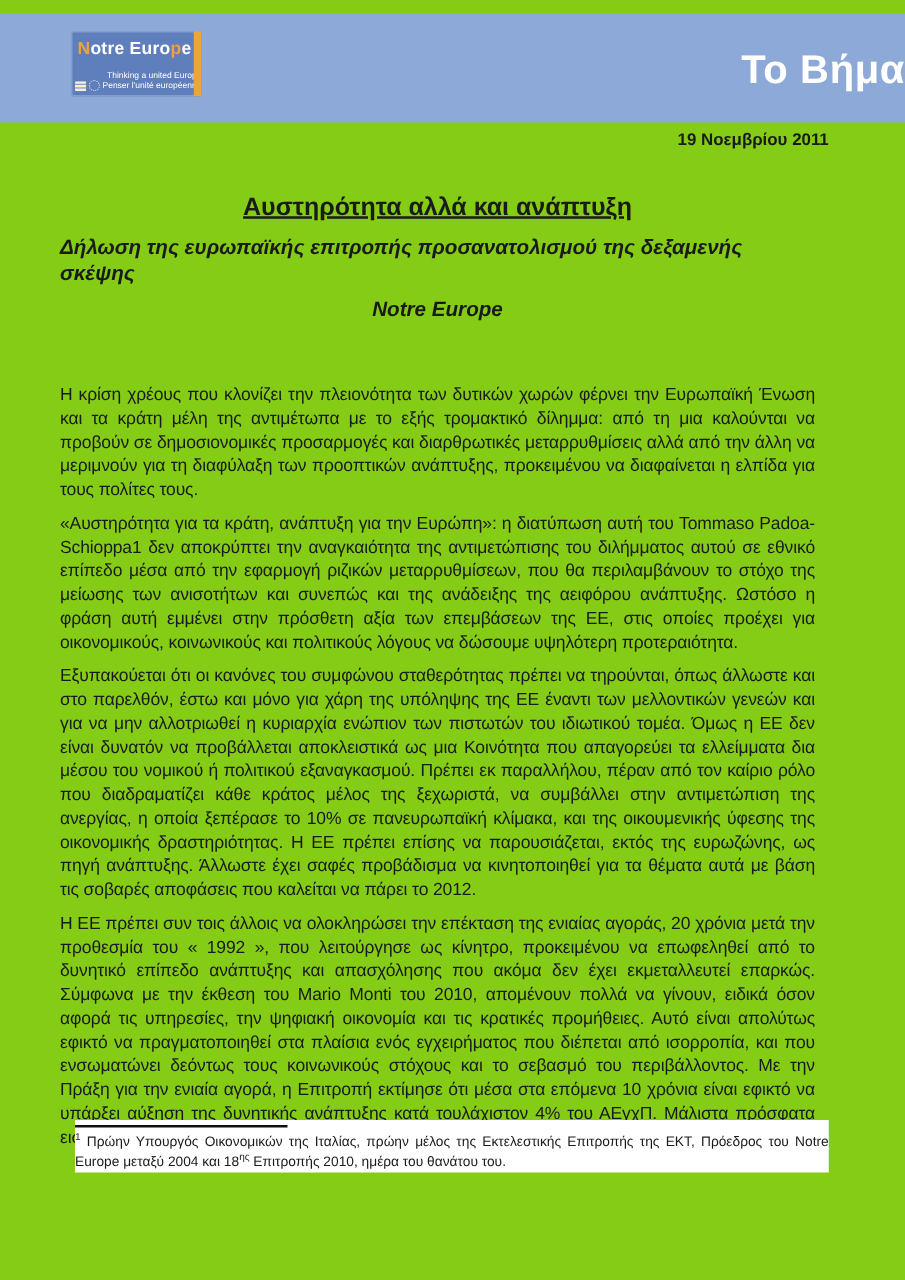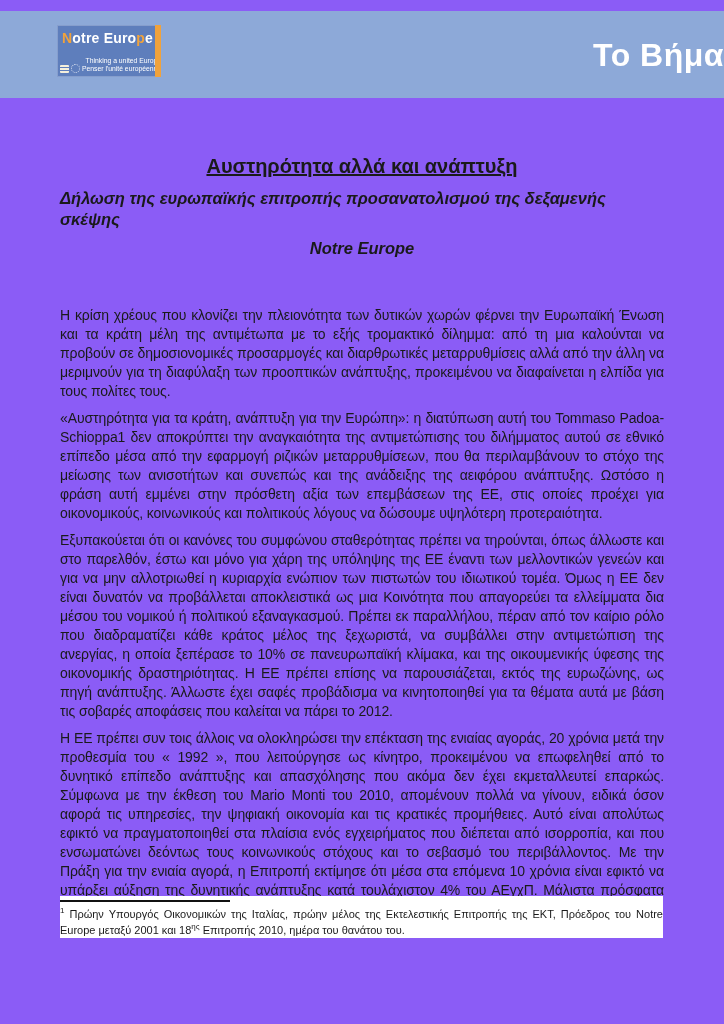--- a/index.html
+++ b/index.html
@@ -6,21 +6,21 @@
     --header-blue:#8DA9D8;
     --logo-blue:#5E7EBC;
     --accent-orange:#F0A23C;
     --text-color:#1A1A1A;
   }
   *{margin:0;padding:0;box-sizing:border-box;}
   html,body{background:#ffffff;}
   .page{
     position:relative;
     width:724px;height:1024px;
-    background:#8b5cf6;
+    background:#84cc16;
     font-family:"Liberation Sans","DejaVu Sans",sans-serif;
     color:var(--text-color);
     overflow:hidden;
   }
   
   .header-bar{
     position:absolute;left:0;top:11px;width:724px;height:87px;
     background:var(--header-blue);
   }
   .vema-title{
@@ -62,21 +62,21 @@
     flex:1;text-align:right;color:#ffffff;
     font-size:6.8px;line-height:8px;white-space:nowrap;
   }
   
   .date-line{
     position:absolute;top:104px;left:60px;right:61px;
     text-align:right;font-size:13.5px;font-weight:bold;
   }
   
   .article{
-    position:absolute;top:155px;left:60px;width:604px;
+    position:absolute;top:155px;left:48px;width:604px;
   }
   .article-title{
     text-align:center;font-size:20px;font-weight:bold;
     text-decoration:underline;
     margin-bottom:10px;
   }
   .article-subtitle{
     font-size:16.5px;font-weight:bold;font-style:italic;
     line-height:21px;margin-bottom:9px;
   }
@@ -117,34 +117,35 @@
         <div class="logo-taglines">
           <div>Thinking a united Europe</div>
           <div>Penser l'unité européenne</div>
         </div>
       </div>
       <div class="logo-accent-bar"></div>
     </div>
     <div class="vema-title">Το Βήμα</div>
   </div>
 
+  <div class="date-line">19 Νοεμβρίου 2011</div>
 
   <div class="article">
     <div class="article-title">Αυστηρότητα αλλά και ανάπτυξη</div>
     <div class="article-subtitle">Δήλωση της ευρωπαϊκής επιτροπής προσανατολισμού της δεξαμενής σκέψης</div>
     <div class="article-subtitle2">Notre Europe</div>
 
     <div class="body-text">
       <p>Η κρίση χρέους που κλονίζει την πλειονότητα των δυτικών χωρών φέρνει την Ευρωπαϊκή Ένωση και τα κράτη μέλη της αντιμέτωπα με το εξής τρομακτικό δίλημμα: από τη μια καλούνται να προβούν σε δημοσιονομικές προσαρμογές και διαρθρωτικές μεταρρυθμίσεις αλλά από την άλλη να μεριμνούν για τη διαφύλαξη των προοπτικών ανάπτυξης, προκειμένου να διαφαίνεται η ελπίδα για τους πολίτες τους.</p>
       <p>«Αυστηρότητα για τα κράτη, ανάπτυξη για την Ευρώπη»: η διατύπωση αυτή του Tommaso Padoa-Schioppa1 δεν αποκρύπτει την αναγκαιότητα της αντιμετώπισης του διλήμματος αυτού σε εθνικό επίπεδο μέσα από την εφαρμογή ριζικών μεταρρυθμίσεων, που θα περιλαμβάνουν το στόχο της μείωσης των ανισοτήτων και συνεπώς και της ανάδειξης της αειφόρου ανάπτυξης. Ωστόσο η φράση αυτή εμμένει στην πρόσθετη αξία των επεμβάσεων της ΕΕ, στις οποίες προέχει για οικονομικούς, κοινωνικούς και πολιτικούς λόγους να δώσουμε υψηλότερη προτεραιότητα.</p>
       <p>Εξυπακούεται ότι οι κανόνες του συμφώνου σταθερότητας πρέπει να τηρούνται, όπως άλλωστε και στο παρελθόν, έστω και μόνο για χάρη της υπόληψης της ΕΕ έναντι των μελλοντικών γενεών και για να μην αλλοτριωθεί η κυριαρχία ενώπιον των πιστωτών του ιδιωτικού τομέα. Όμως η ΕΕ δεν είναι δυνατόν να προβάλλεται αποκλειστικά ως μια Κοινότητα που απαγορεύει τα ελλείμματα δια μέσου του νομικού ή πολιτικού εξαναγκασμού. Πρέπει εκ παραλλήλου, πέραν από τον καίριο ρόλο που διαδραματίζει κάθε κράτος μέλος της ξεχωριστά, να συμβάλλει στην αντιμετώπιση της ανεργίας, η οποία ξεπέρασε το 10% σε πανευρωπαϊκή κλίμακα, και της οικουμενικής ύφεσης της οικονομικής δραστηριότητας. Η ΕΕ πρέπει επίσης να παρουσιάζεται, εκτός της ευρωζώνης, ως πηγή ανάπτυξης. Άλλωστε έχει σαφές προβάδισμα να κινητοποιηθεί για τα θέματα αυτά με βάση τις σοβαρές αποφάσεις που καλείται να πάρει το 2012.</p>
       <p>Η ΕΕ πρέπει συν τοις άλλοις να ολοκληρώσει την επέκταση της ενιαίας αγοράς, 20 χρόνια μετά την προθεσμία του « 1992 », που λειτούργησε ως κίνητρο, προκειμένου να επωφεληθεί από το δυνητικό επίπεδο ανάπτυξης και απασχόλησης που ακόμα δεν έχει εκμεταλλευτεί επαρκώς. Σύμφωνα με την έκθεση του Mario Monti του 2010, απομένουν πολλά να γίνουν, ειδικά όσον αφορά τις υπηρεσίες, την ψηφιακή οικονομία και τις κρατικές προμήθειες. Αυτό είναι απολύτως εφικτό να πραγματοποιηθεί στα πλαίσια ενός εγχειρήματος που διέπεται από ισορροπία, και που ενσωματώνει δεόντως τους κοινωνικούς στόχους και το σεβασμό του περιβάλλοντος. Με την Πράξη για την ενιαία αγορά, η Επιτροπή εκτίμησε ότι μέσα στα επόμενα 10 χρόνια είναι εφικτό να υπάρξει αύξηση της δυνητικής ανάπτυξης κατά τουλάχιστον 4% του ΑΕγχΠ. Μάλιστα πρόσφατα εισηγήθηκε</p>
     </div>
   </div>
 
   <div class="footnote">
     <div class="footnote-rule"></div>
     <div class="footnote-text">
-      <sup class="fn-marker">1</sup><span> Πρώην Υπουργός Οικονομικών της Ιταλίας, πρώην μέλος της Εκτελεστικής Επιτροπής της ΕΚΤ, Πρόεδρος του Notre Europe μεταξύ 2001 και 18</span><sup>ης</sup><span> Επιτροπής 2010, ημέρα του θανάτου του.</span>
+      <sup class="fn-marker">1</sup><span> Πρώην Υπουργός Οικονομικών της Ιταλίας, πρώην μέλος της Εκτελεστικής Επιτροπής της ΕΚΤ, Πρόεδρος του Notre Europe μεταξύ 2004 και 18</span><sup>ης</sup><span> Επιτροπής 2010, ημέρα του θανάτου του.</span>
     </div>
   </div>
 
 </div>
 
 </body></html>

